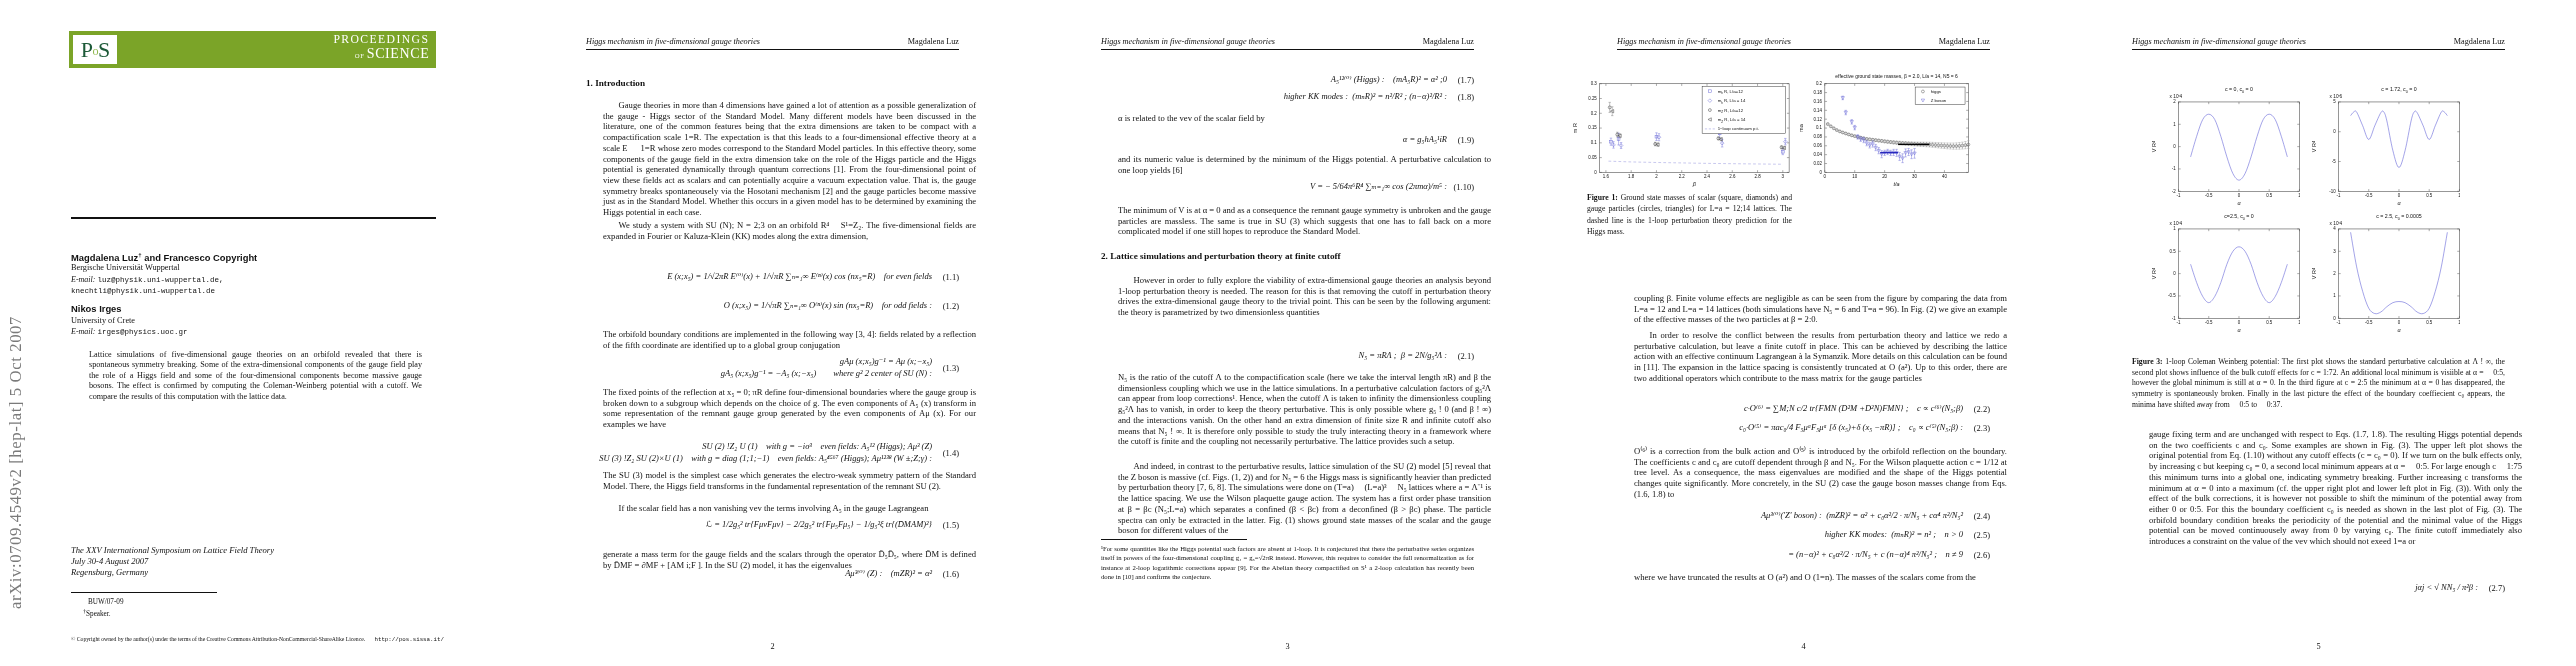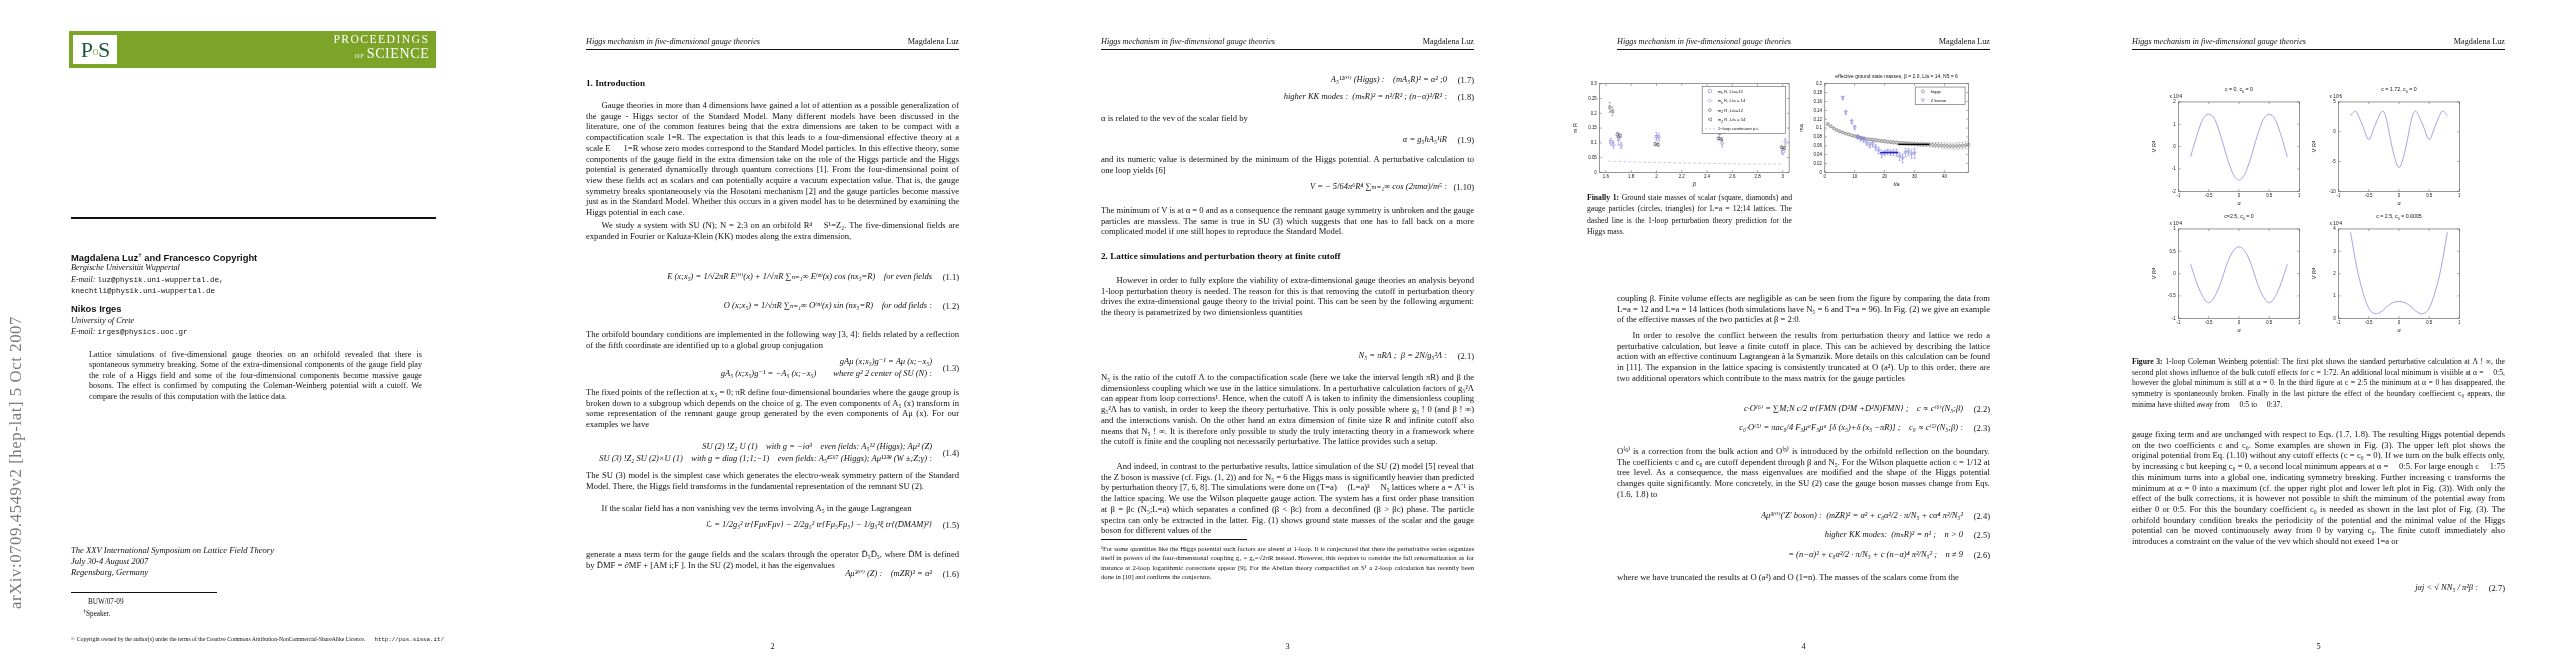--- a/index.html
+++ b/index.html
@@ -1,19 +1,19 @@
 <!DOCTYPE html>
 <html style="font-size:9px"><head>
 <meta charset="utf-8">
 <style>
   html,body{margin:0;padding:0;width:2576px;height:667px;background:#ffffff;overflow:hidden;}
   body{position:relative;font-family:"Liberation Serif",serif;color:#111;}
   .page{position:absolute;top:0;width:515px;height:667px;background:#fff;overflow:hidden;}
   .blk{position:absolute;}
-  .body-text{left:71px;width:373px;font-size:8.6px;line-height:10.7px;text-align:justify;}
+  .body-text{left:88px;width:373px;font-size:8.6px;line-height:10.7px;text-align:justify;}
   .indent{text-indent:15.6px;}
   .eq{left:71px;width:373px;display:flex;align-items:center;font-size:8.5px;font-style:italic;
       font-family:"Liberation Serif","DejaVu Serif","DejaVu Sans",serif;}
   .eqb{flex:1;text-align:right;white-space:pre-line;line-height:11.7px;}
   .eqn{font-style:normal;width:27px;text-align:right;}
   .pghead{left:71px;width:373px;top:37px;height:12.2px;border-bottom:0.8px solid #111;font-size:8.2px;}
   .pghead .ht{float:left;font-style:italic;}
   .pghead .ha{float:right;}
   .sec{left:71px;width:373px;font-weight:bold;font-size:9.2px;}
   .pageno{left:71px;width:373px;text-align:center;top:642px;font-size:8.3px;}
@@ -33,21 +33,21 @@
   .pos-o{font-size:12.2px;color:#8fb84e;position:relative;top:1.7px;padding:0 0.6px;}
   .procsci{position:absolute;right:6.7px;top:2.8px;text-align:right;color:#fff;line-height:1;}
   .ps1{font-size:11.7px;letter-spacing:1.4px;}
   .ps2{margin-top:1.7px;}
   .ps-of{font-size:6.7px;letter-spacing:0.6px;}
   .ps-sci{font-size:14px;letter-spacing:0.6px;}
   .p1title{left:71px;top:151px;width:373px;font-family:"Liberation Sans",sans-serif;font-weight:bold;
            font-size:16px;line-height:21px;white-space:pre-line;letter-spacing:-0.2px;}
   .p1rule{left:71px;top:217px;width:365px;height:1.7px;background:#111;}
   .authname{left:71px;font-family:"Liberation Sans",sans-serif;font-weight:bold;font-size:9.4px;}
-  .affil{left:71px;font-style:italic;font-size:8.3px;}
+  .affil{left:71px;font-size:8.3px;}
   .emailrow{left:71px;font-size:8px;}
   .emailrow .lab{font-style:italic;}
   .mono{font-family:"Liberation Mono",monospace;font-size:7.5px;}
   .sup{vertical-align:super;font-size:6.1px;}
   .abstract{left:89px;top:350px;width:333px;font-size:8.2px;line-height:10.4px;text-align:justify;}
   .conf{left:71px;top:545px;font-style:italic;font-size:8.6px;line-height:11px;white-space:pre-line;}
   .p1fnrule{left:71px;top:592px;width:146px;}
   .buw{left:88px;top:598px;font-size:7.2px;}
   .speaker{left:83px;top:608px;font-size:7.2px;}
   .copy{left:71px;top:636px;width:373px;display:flex;justify-content:space-between;align-items:baseline;}
@@ -670,21 +670,21 @@
         <path fill="none" stroke="#6e6ed8" stroke-width="0.9" d="M222.875 173.3L228.875 173.3L225.875 178.60000000000002Z"></path>
         <line x1="196.19791666666666" x2="252.85416666666666" y1="159.44" y2="159.44" stroke="#000000" stroke-width="2.6"></line>
         <line x1="163.82291666666669" x2="196.19791666666666" y1="174.4" y2="174.4" stroke="#2727bd" stroke-width="2.6"></line>
         <rect x="227" y="56" width="90" height="32" fill="#fff" stroke="#222" stroke-width="0.8"></rect>
         <circle fill="none" stroke="#555555" stroke-width="0.9" cx="241" cy="64" r="2.6"></circle>
         <text x="255" y="66.7" font-size="7.8" text-anchor="start" font-family="Liberation Sans, sans-serif" fill="#111">higgs</text>
         <path fill="none" stroke="#6e6ed8" stroke-width="0.9" d="M238 77.7L244 77.7L241 83Z"></path>
         <text x="255" y="82.7" font-size="7.8" text-anchor="start" font-family="Liberation Sans, sans-serif" fill="#111">Z boson</text>
       </svg>
     </div>
-  <div class="blk caption" style="left:41px;top:192px;width:205px"><b>Finally 1:</b> <span>Ground state masses of scalar (square, diamonds) and gauge particles (circles, triangles) for L=a = 12;14 lattices. The dashed line is the 1-loop perturbation theory prediction for the Higgs mass.</span></div>
+  <div class="blk caption" style="left:41px;top:192px;width:205px"><b>Figure 1:</b> <span>Ground state masses of scalar (square, diamonds) and gauge particles (circles, triangles) for L=a = 12;14 lattices. The dashed line is the 1-loop perturbation theory prediction for the Higgs mass.</span></div>
   <div class="blk body-text" style="top:293px">coupling β. Finite volume effects are negligible as can be seen from the figure by comparing the data from L=a = 12 and L=a = 14 lattices (both simulations have N₅ = 6 and T=a = 96). In Fig. (2) we give an example of the effective masses of the two particles at β = 2:0.</div>
   <div class="blk body-text indent" style="top:330px">In order to resolve the conflict between the results from perturbation theory and lattice we redo a perturbative calculation, but leave a finite cutoff in place. This can be achieved by describing the lattice action with an effective continuum Lagrangean à la Symanzik. More details on this calculation can be found in [11]. The expansion in the lattice spacing is consistently truncated at O (a²). Up to this order, there are two additional operators which contribute to the mass matrix for the gauge particles</div>
   <div class="blk eq" style="top:403px">
       <span class="eqb">c·O⁽⁶⁾ = ∑M;N c/2 tr{FMN (D²M +D²N)FMN} ; c ∝ c⁽⁶⁾(N₅;β)</span>
       <span class="eqn">(2.2)</span>
     </div>
   <div class="blk eq" style="top:422px">
       <span class="eqb">c₀·O⁽⁵⁾ = πac₀/4 F₅μᵃF₅μᵃ [δ (x₅)+δ (x₅ −πR)] ; c₀ ∝ c⁽⁵⁾(N₅;β) :</span>
       <span class="eqn">(2.3)</span>
     </div>

